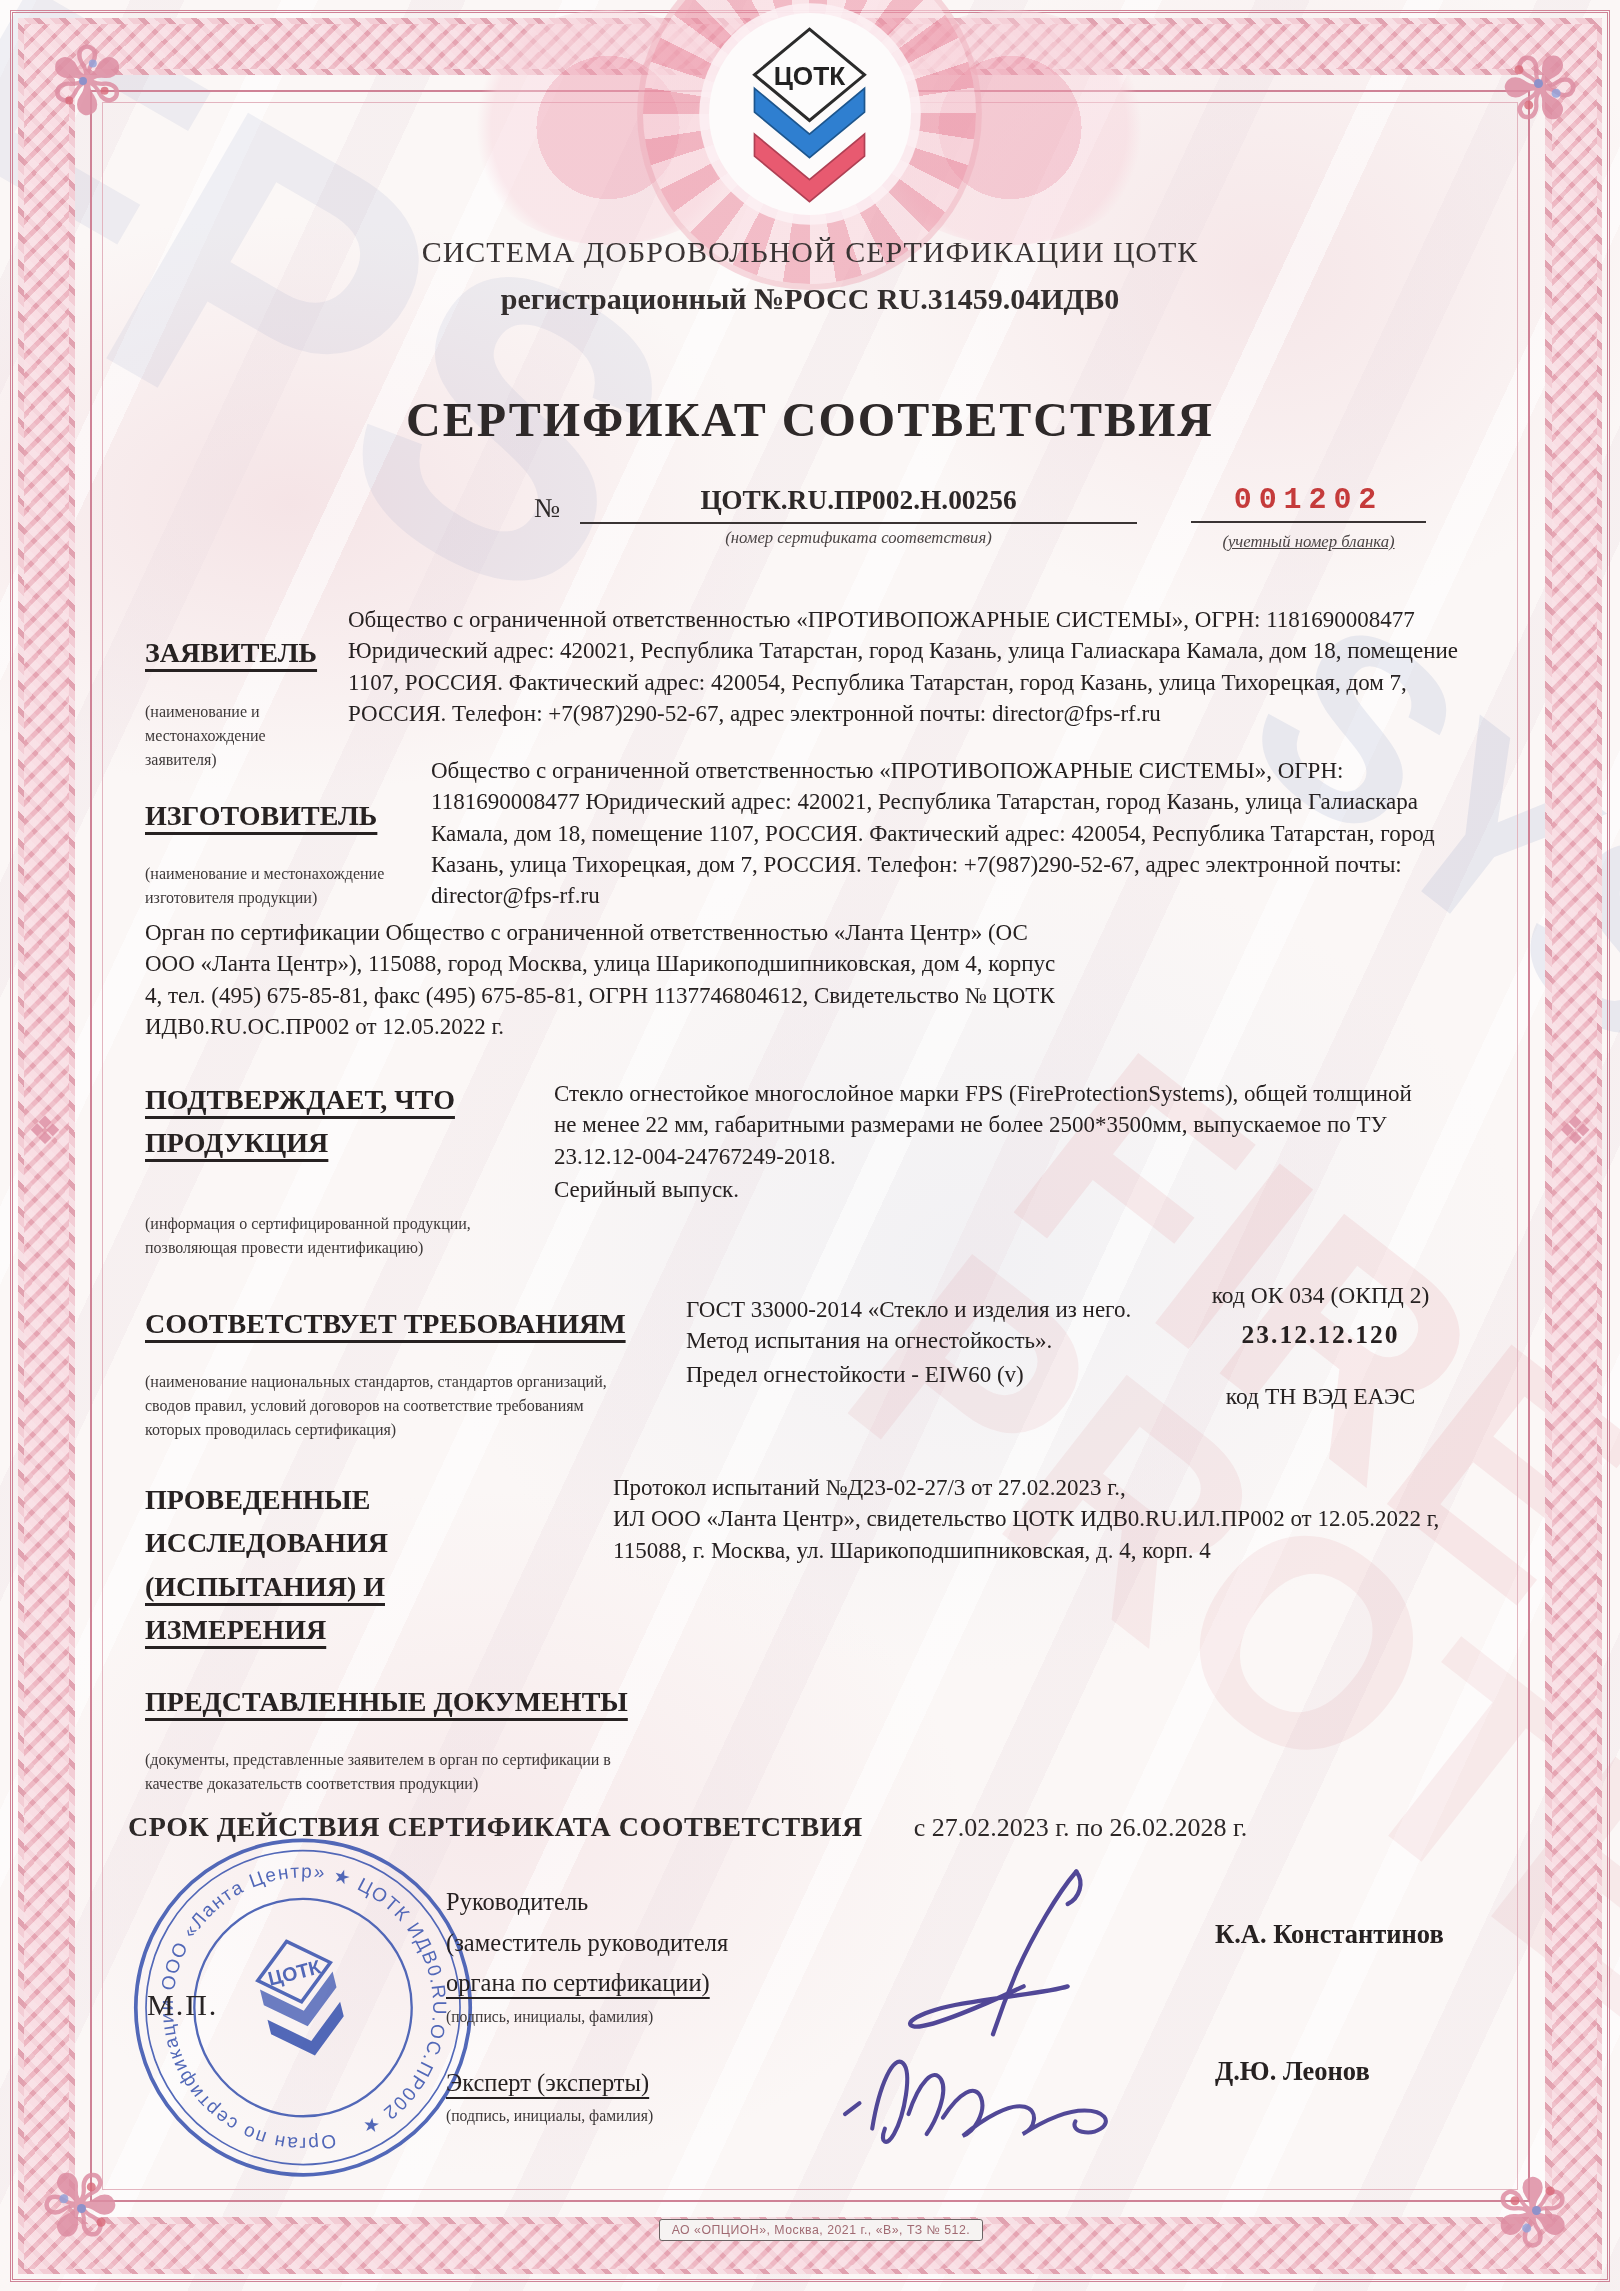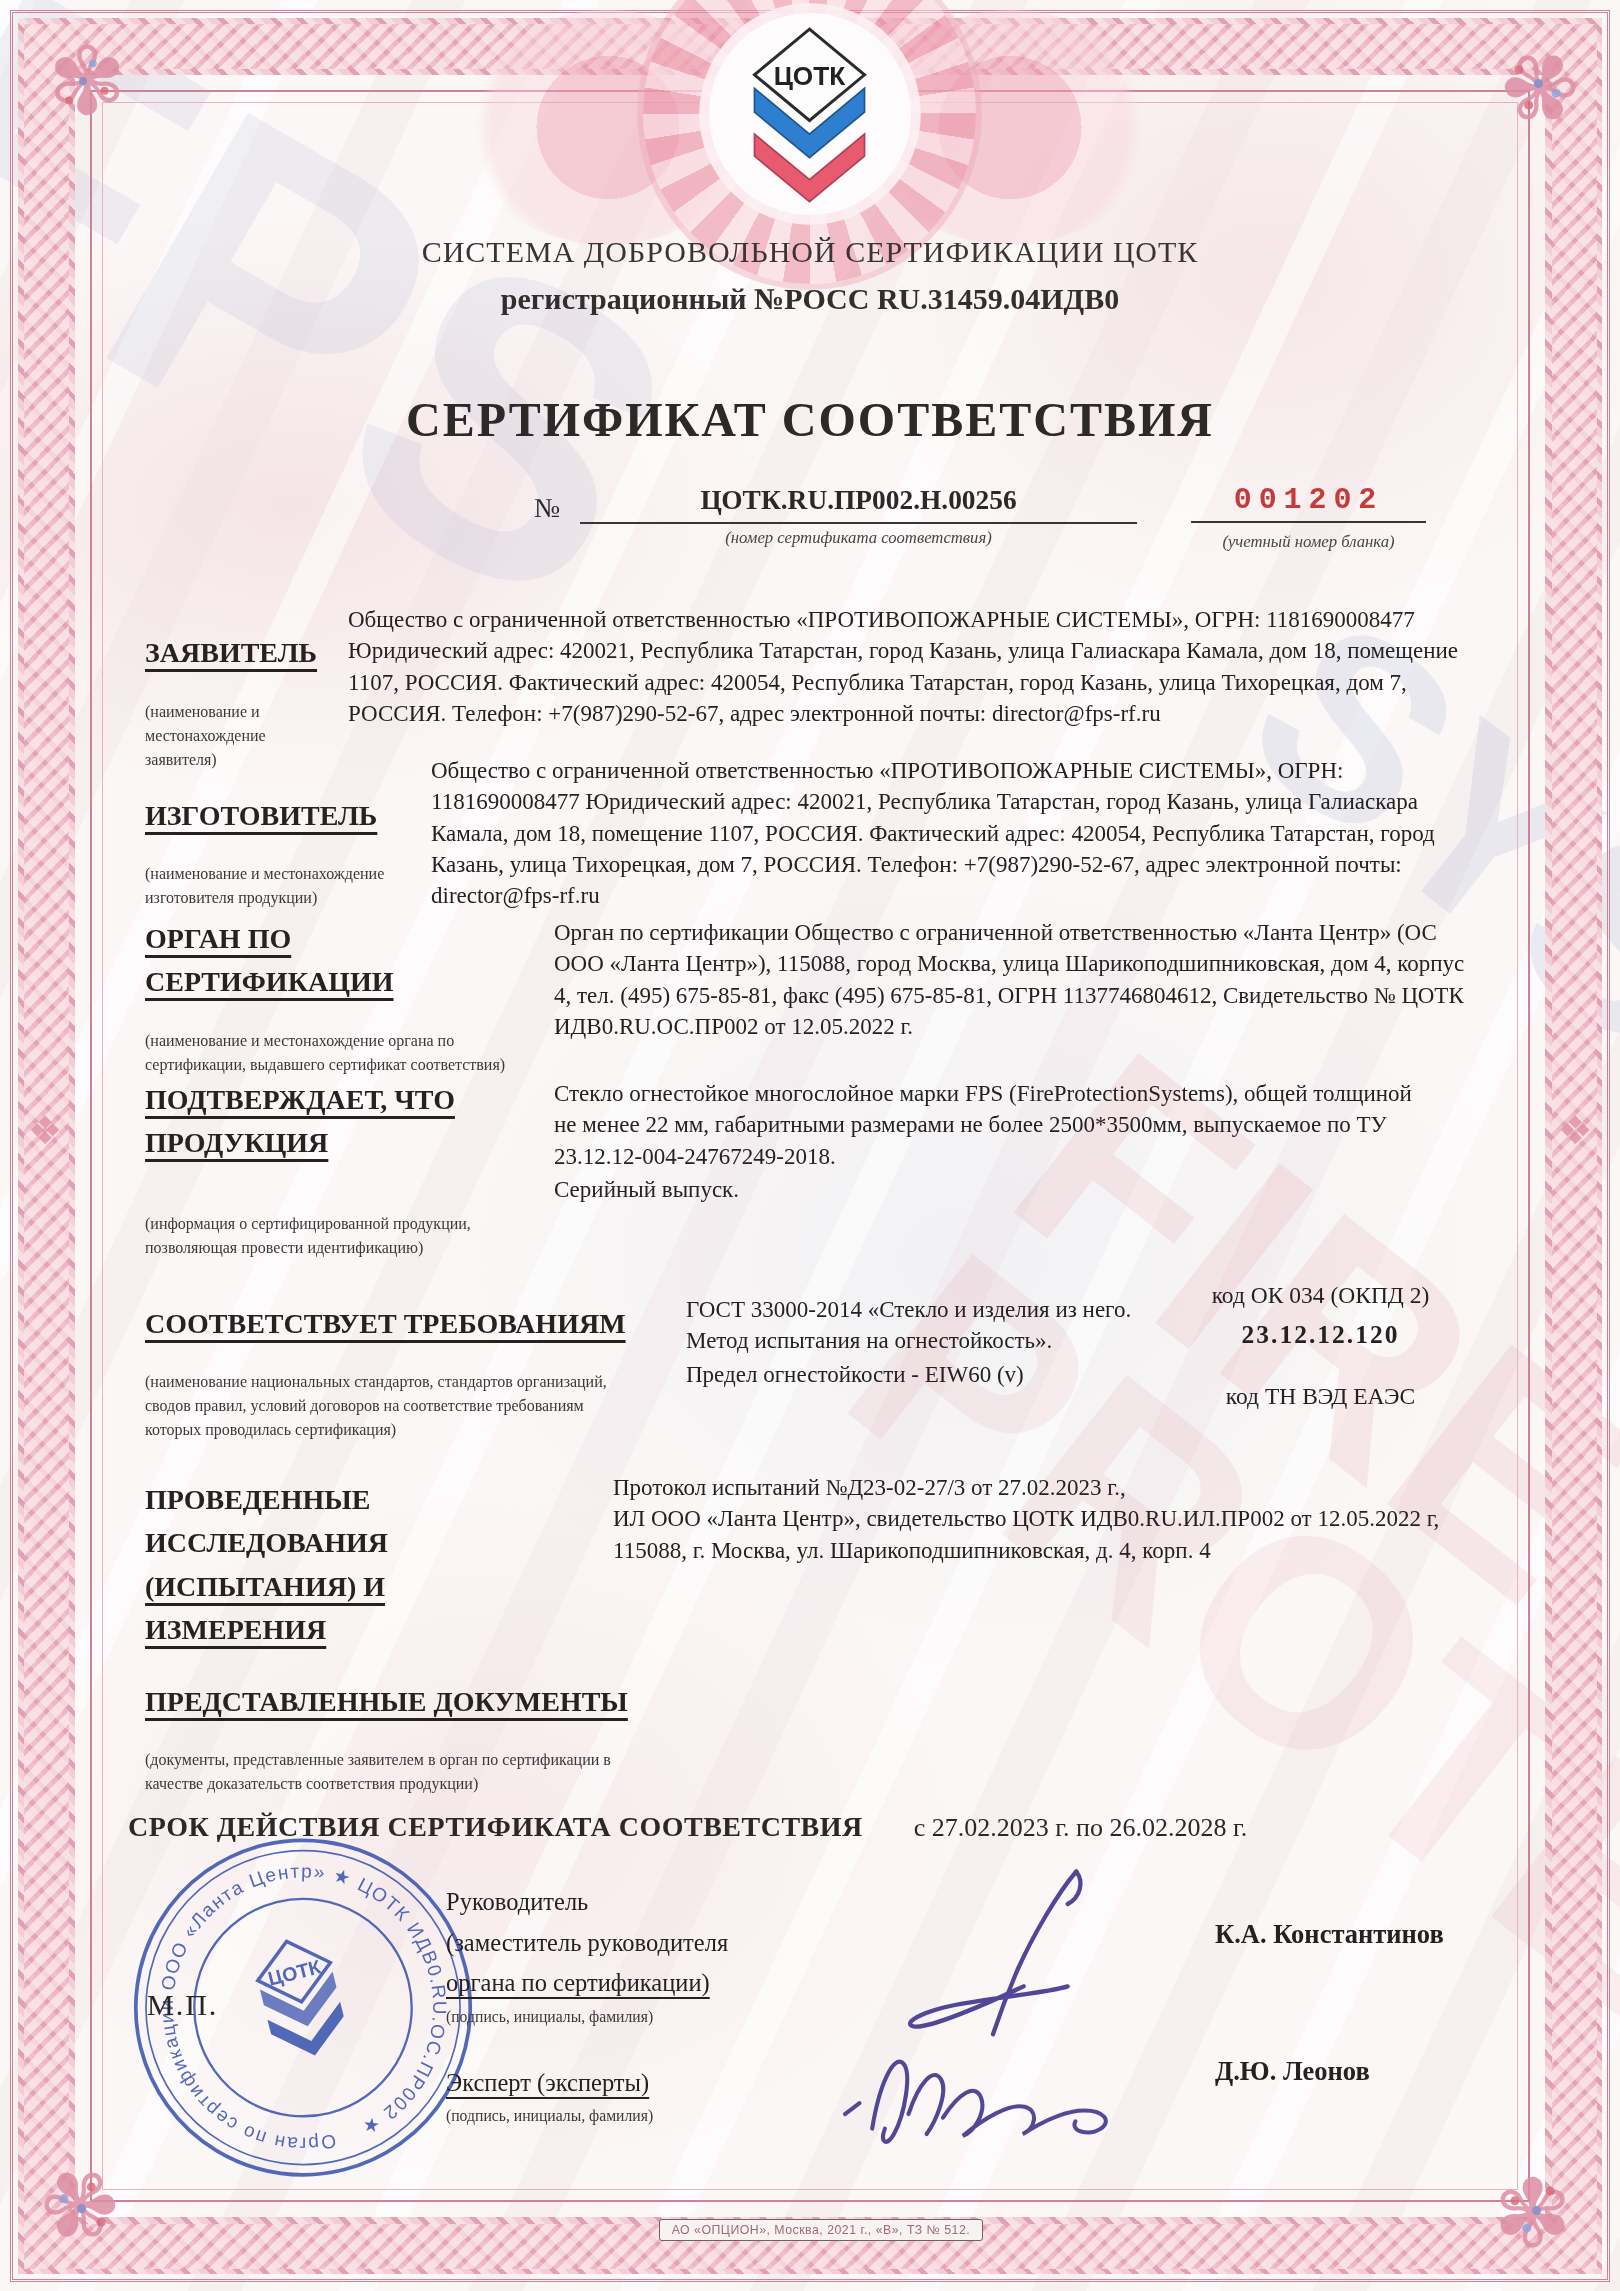--- a/index.html
+++ b/index.html
@@ -78,21 +78,21 @@
   .z{position:absolute;z-index:10;}
   .sysline{left:0;width:1620px;top:235px;text-align:center;font-size:30px;letter-spacing:1px;color:#3a3434;}
   .regline{left:0;width:1620px;top:282px;text-align:center;font-size:30px;font-weight:bold;color:#332e2e;}
   .title{left:0;width:1620px;top:392px;text-align:center;font-size:48px;font-weight:bold;letter-spacing:2px;color:#2e2929;}
 
   .numrow{left:0;top:485px;width:1620px;height:88px;}
   .num-prefix{position:absolute;left:534px;top:7.8px;font-size:27.4px;}
   .num-main{position:absolute;left:580px;top:0;width:557px;text-align:center;font-size:27.4px;font-weight:bold;border-bottom:2px solid #3a3434;padding-bottom:5.9px;}
   .num-caption{position:absolute;left:580px;top:43px;width:557px;text-align:center;font-size:16.7px;font-style:italic;color:#4a4444;}
   .blank-num{position:absolute;left:1191px;top:-2px;width:235px;text-align:center;font-size:30px;font-weight:bold;color:#c53b3b;letter-spacing:6.9px;font-family:"Liberation Mono","DejaVu Sans Mono",monospace;border-bottom:2px solid #3a3434;padding-bottom:3.9px;}
-  .blank-caption{position:absolute;left:1181px;top:47px;width:255px;text-align:center;font-size:16.7px;font-style:italic;color:#4a4444;}
+  .blank-caption{position:absolute;left:1181px;top:47px;width:255px;text-align:center;font-size:16.7px;font-style:italic;color:#4a4444;text-decoration:underline;}
 
   
   .section{position:absolute;left:145px;width:1337px;display:flex;z-index:10;}
   .sec-left{flex:0 0 auto;}
   .sec-label{font-size:28px;font-weight:bold;color:#272222;text-decoration:underline;text-decoration-thickness:2.5px;text-underline-offset:6.9px;line-height:1.55;}
   .sec-label.nound{text-decoration:none;}
   .sec-caption{font-size:16px;color:#3d3838;line-height:1.5;margin-top:25px;}
   .sec-body{font-size:23px;line-height:1.36;color:#262121;}
   .p2{margin-top:2px;}
   .codes{position:absolute;right:0;top:-11.8px;width:323px;text-align:center;font-size:23.5px;color:#262121;}
@@ -194,24 +194,20 @@
 
   <div class="section" style="top:755px;">
     <div class="sec-left" style="flex-basis:286px;padding-top:39px;">
       <div class="sec-label">ИЗГОТОВИТЕЛЬ</div>
       <div class="sec-caption" style="width:274px;">(наименование и местонахождение изготовителя продукции)</div>
     </div>
     <div class="sec-body" style="width:1051px;">Общество с ограниченной ответственностью «ПРОТИВОПОЖАРНЫЕ СИСТЕМЫ», ОГРН: 1181690008477 Юридический адрес: 420021, Республика Татарстан, город Казань, улица Галиаскара Камала, дом 18, помещение 1107, РОССИЯ. Фактический адрес: 420054, Республика Татарстан, город Казань, улица Тихорецкая, дом 7, РОССИЯ. Телефон: +7(987)290-52-67, адрес электронной почты: director@fps-rf.ru</div>
   </div>
 
   <div class="section" style="top:917px;">
-    <div class="sec-left" style="flex-basis:409px;">
-      <div class="sec-label" style="width:333px;">ОРГАН ПО СЕРТИФИКАЦИИ</div>
-      <div class="sec-caption" style="width:363px;">(наименование и местонахождение органа по сертификации, выдавшего сертификат соответствия)</div>
-    </div>
     <div class="sec-body" style="width:928px;">Орган по сертификации Общество с ограниченной ответственностью «Ланта Центр» (ОС ООО «Ланта Центр»), 115088, город Москва, улица Шарикоподшипниковская, дом 4, корпус 4, тел. (495) 675-85-81, факс (495) 675-85-81, ОГРН 1137746804612, Свидетельство № ЦОТК ИДВ0.RU.ОС.ПР002 от 12.05.2022 г.</div>
   </div>
 
   <div class="section" style="top:1078px;">
     <div class="sec-left" style="flex-basis:409px;">
       <div class="sec-label" style="width:353px;">ПОДТВЕРЖДАЕТ, ЧТО ПРОДУКЦИЯ</div>
       <div class="sec-caption" style="width:343px;margin-top:47px;">(информация о сертифицированной продукции, позволяющая провести идентификацию)</div>
     </div>
     <div class="sec-body" style="width:863px;">
       <div>Стекло огнестойкое многослойное марки FPS (FireProtectionSystems), общей толщиной не менее 22 мм, габаритными  размерами не более 2500*3500мм, выпускаемое по ТУ 23.12.12-004-24767249-2018.</div>

